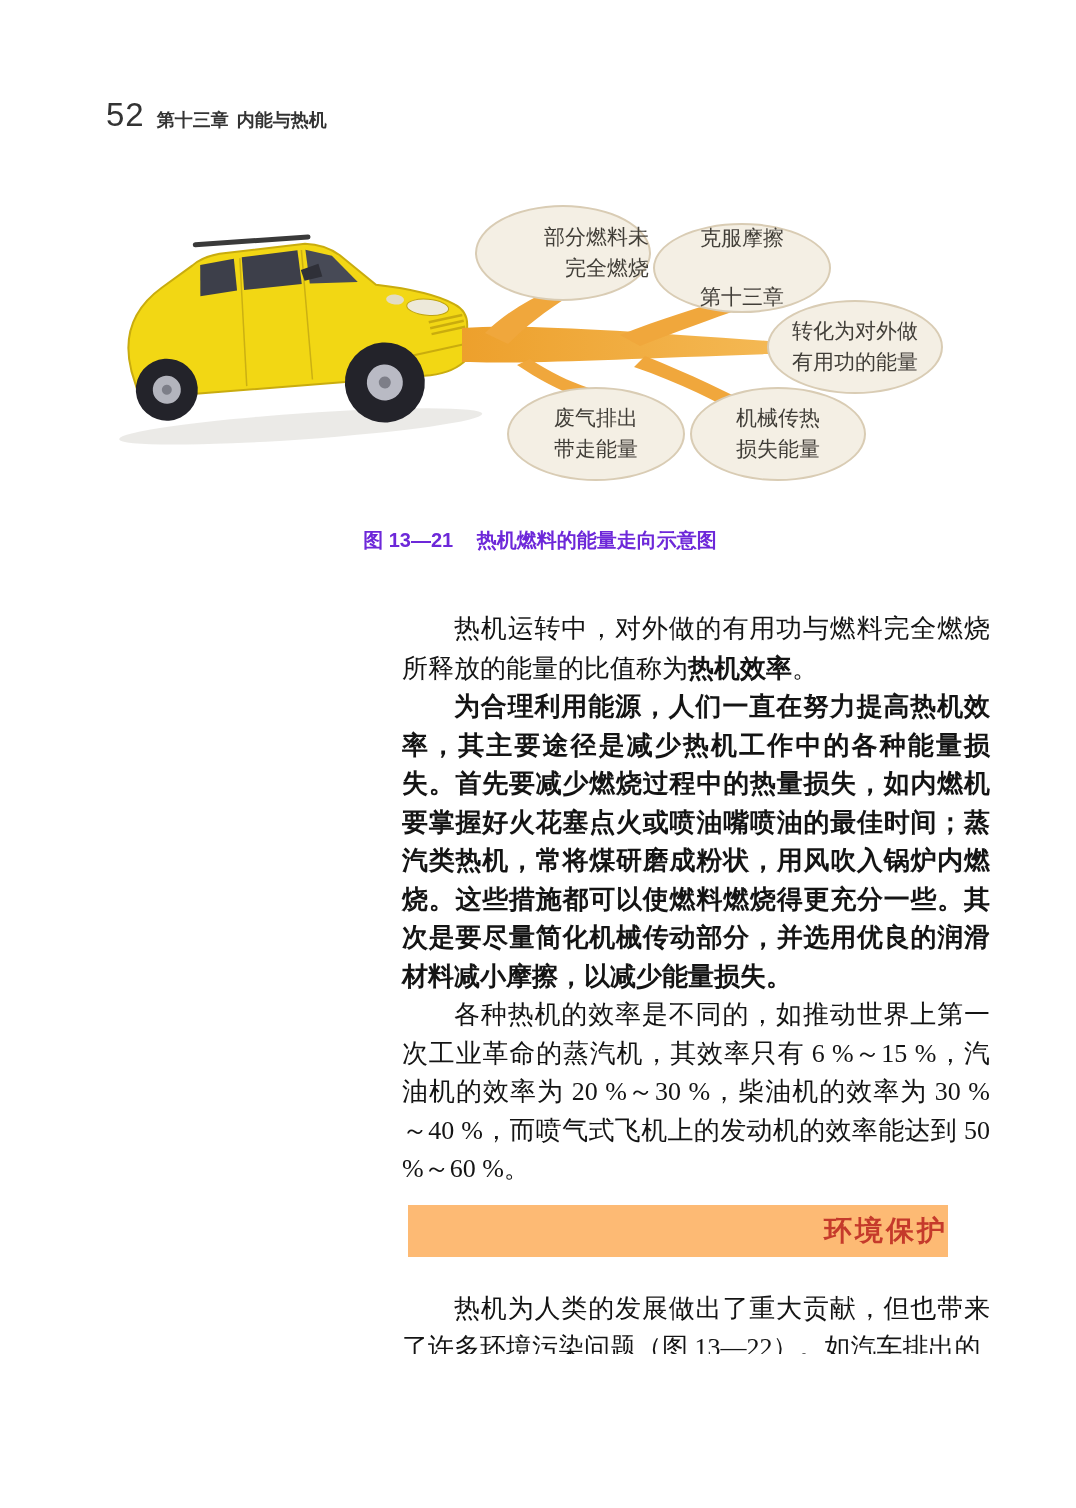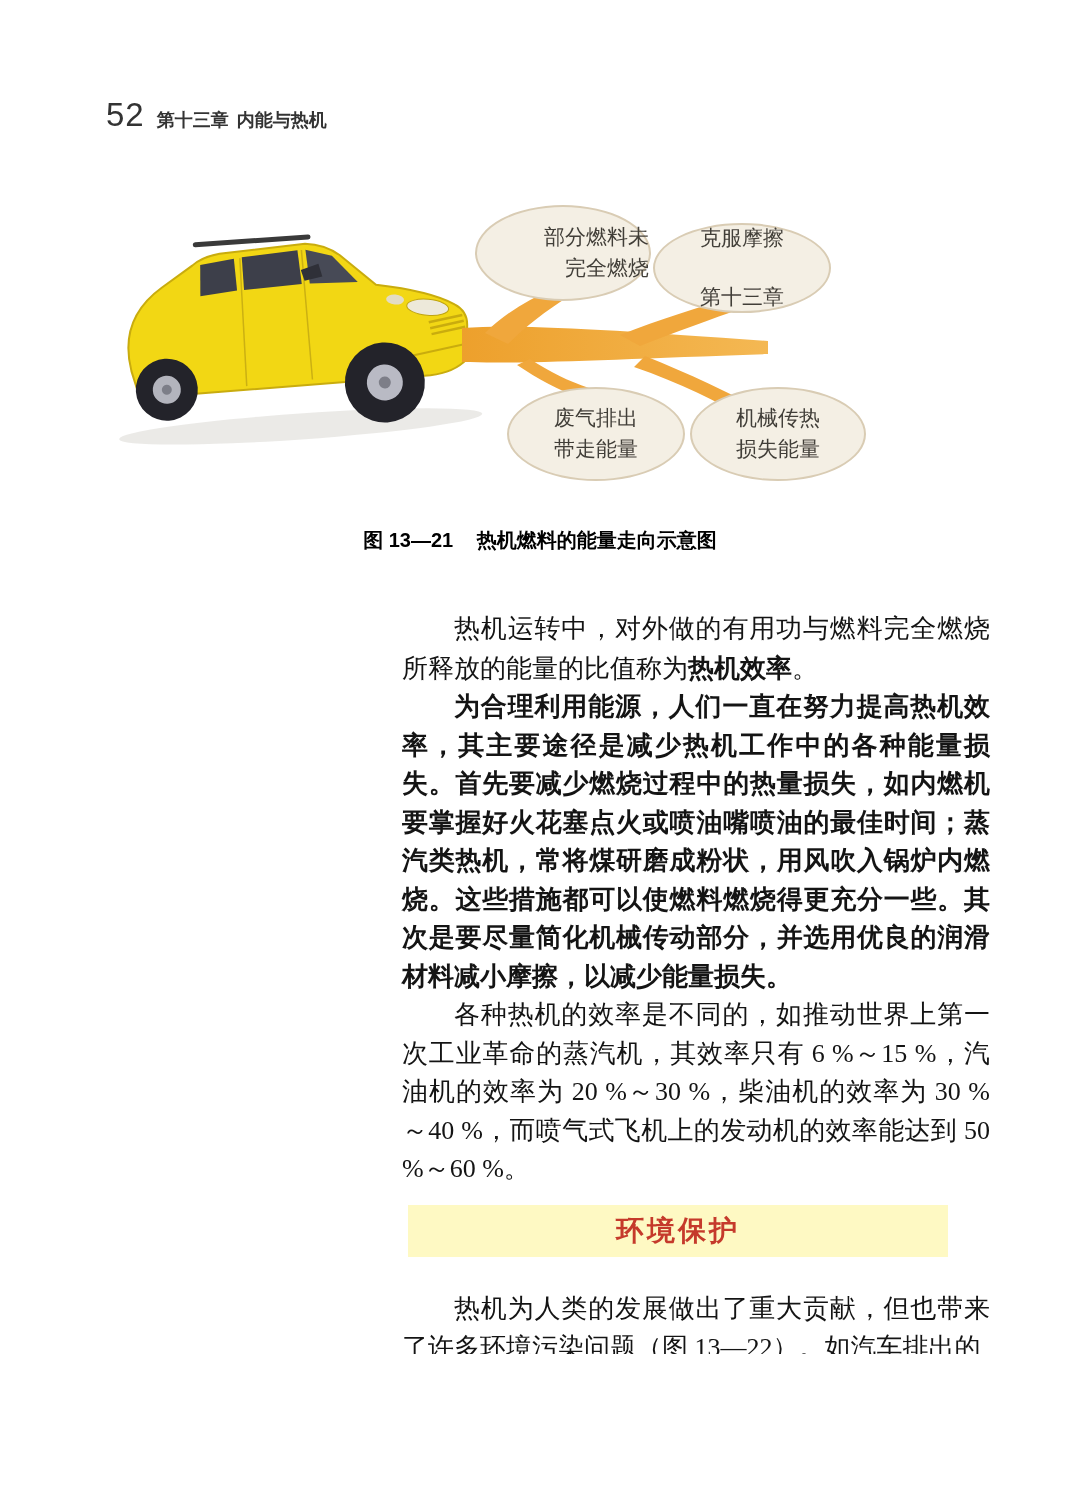--- a/index.html
+++ b/index.html
@@ -13,31 +13,31 @@
   .hdr .chap-title{font-family:"Liberation Sans","DejaVu Sans",sans-serif;font-weight:bold;font-size:18px;margin-left:8px;}
 
   
   .figure{position:absolute;left:100px;top:195px;width:880px;height:300px;}
   .flow-svg{position:absolute;left:0;top:0;}
   .bubble{position:absolute;border-radius:50%;background:#F4EFE4;border:2px solid #D9CCB4;
           display:flex;flex-direction:column;align-items:center;justify-content:center;
           font-size:21px;line-height:31px;color:#413e38;text-align:center;}
   .caption{position:absolute;left:100px;top:527px;width:880px;text-align:center;
            font-family:"Liberation Sans","DejaVu Sans",sans-serif;font-weight:bold;
-           font-size:20px;color:#000000;}
+           font-size:20px;color:#6d28d9;}
   .caption .cap-text{margin-left:18px;}
 
   
   .para{position:absolute;left:402px;width:588px;font-size:26px;line-height:38.5px;
         text-align:justify;text-justify:inter-character;text-indent:2em;color:#141414;}
   .bold-term{font-family:"Liberation Sans","DejaVu Sans",sans-serif;font-weight:bold;}
 
   
-  .section-band{position:absolute;left:408px;top:1205px;width:540px;height:52px;background:#fef9c3;
-                display:flex;align-items:center;justify-content:center;}
+  .section-band{position:absolute;left:408px;top:1205px;width:540px;height:52px;background:#fdba74;
+                display:flex;align-items:center;justify-content:flex-end;}
   .section-band .section-title{font-family:"Liberation Sans","DejaVu Sans",sans-serif;font-weight:bold;
                 font-size:28px;letter-spacing:3px;color:#C53A2B;}
 
   
   .watermark{position:absolute;top:1448px;right:18px;
              font-family:"Liberation Sans","DejaVu Sans",sans-serif;font-weight:bold;
              font-size:29px;letter-spacing:1px;color:#ffffff;
              text-shadow:2px 2px 2px rgba(40,40,40,0.65), -1px -1px 1px rgba(90,90,90,0.35),
                          1px -1px 1px rgba(120,120,120,0.3), -1px 2px 2px rgba(70,70,70,0.4);}
 </style>
@@ -94,20 +94,24 @@
     </svg>
 
     <div class="bubble" style="left:375px;top:10px;width:172px;height:92px;align-items:flex-end;">
       <span>部分燃料未</span>
       <span>完全燃烧</span>
     </div>
     <div class="bubble" style="left:553px;top:28px;width:174px;height:86px;gap:28px;">
       <span>克服摩擦</span>
       <span>第十三章</span>
     </div>
+    <div class="bubble" style="left:667px;top:105px;width:172px;height:90px;">
+      <span>转化为对外做</span>
+      <span>有用功的能量</span>
+    </div>
     <div class="bubble" style="left:407px;top:192px;width:174px;height:90px;">
       <span>废气排出</span>
       <span>带走能量</span>
     </div>
     <div class="bubble" style="left:590px;top:192px;width:172px;height:90px;">
       <span>机械传热</span>
       <span>损失能量</span>
     </div>
   </div>
 

